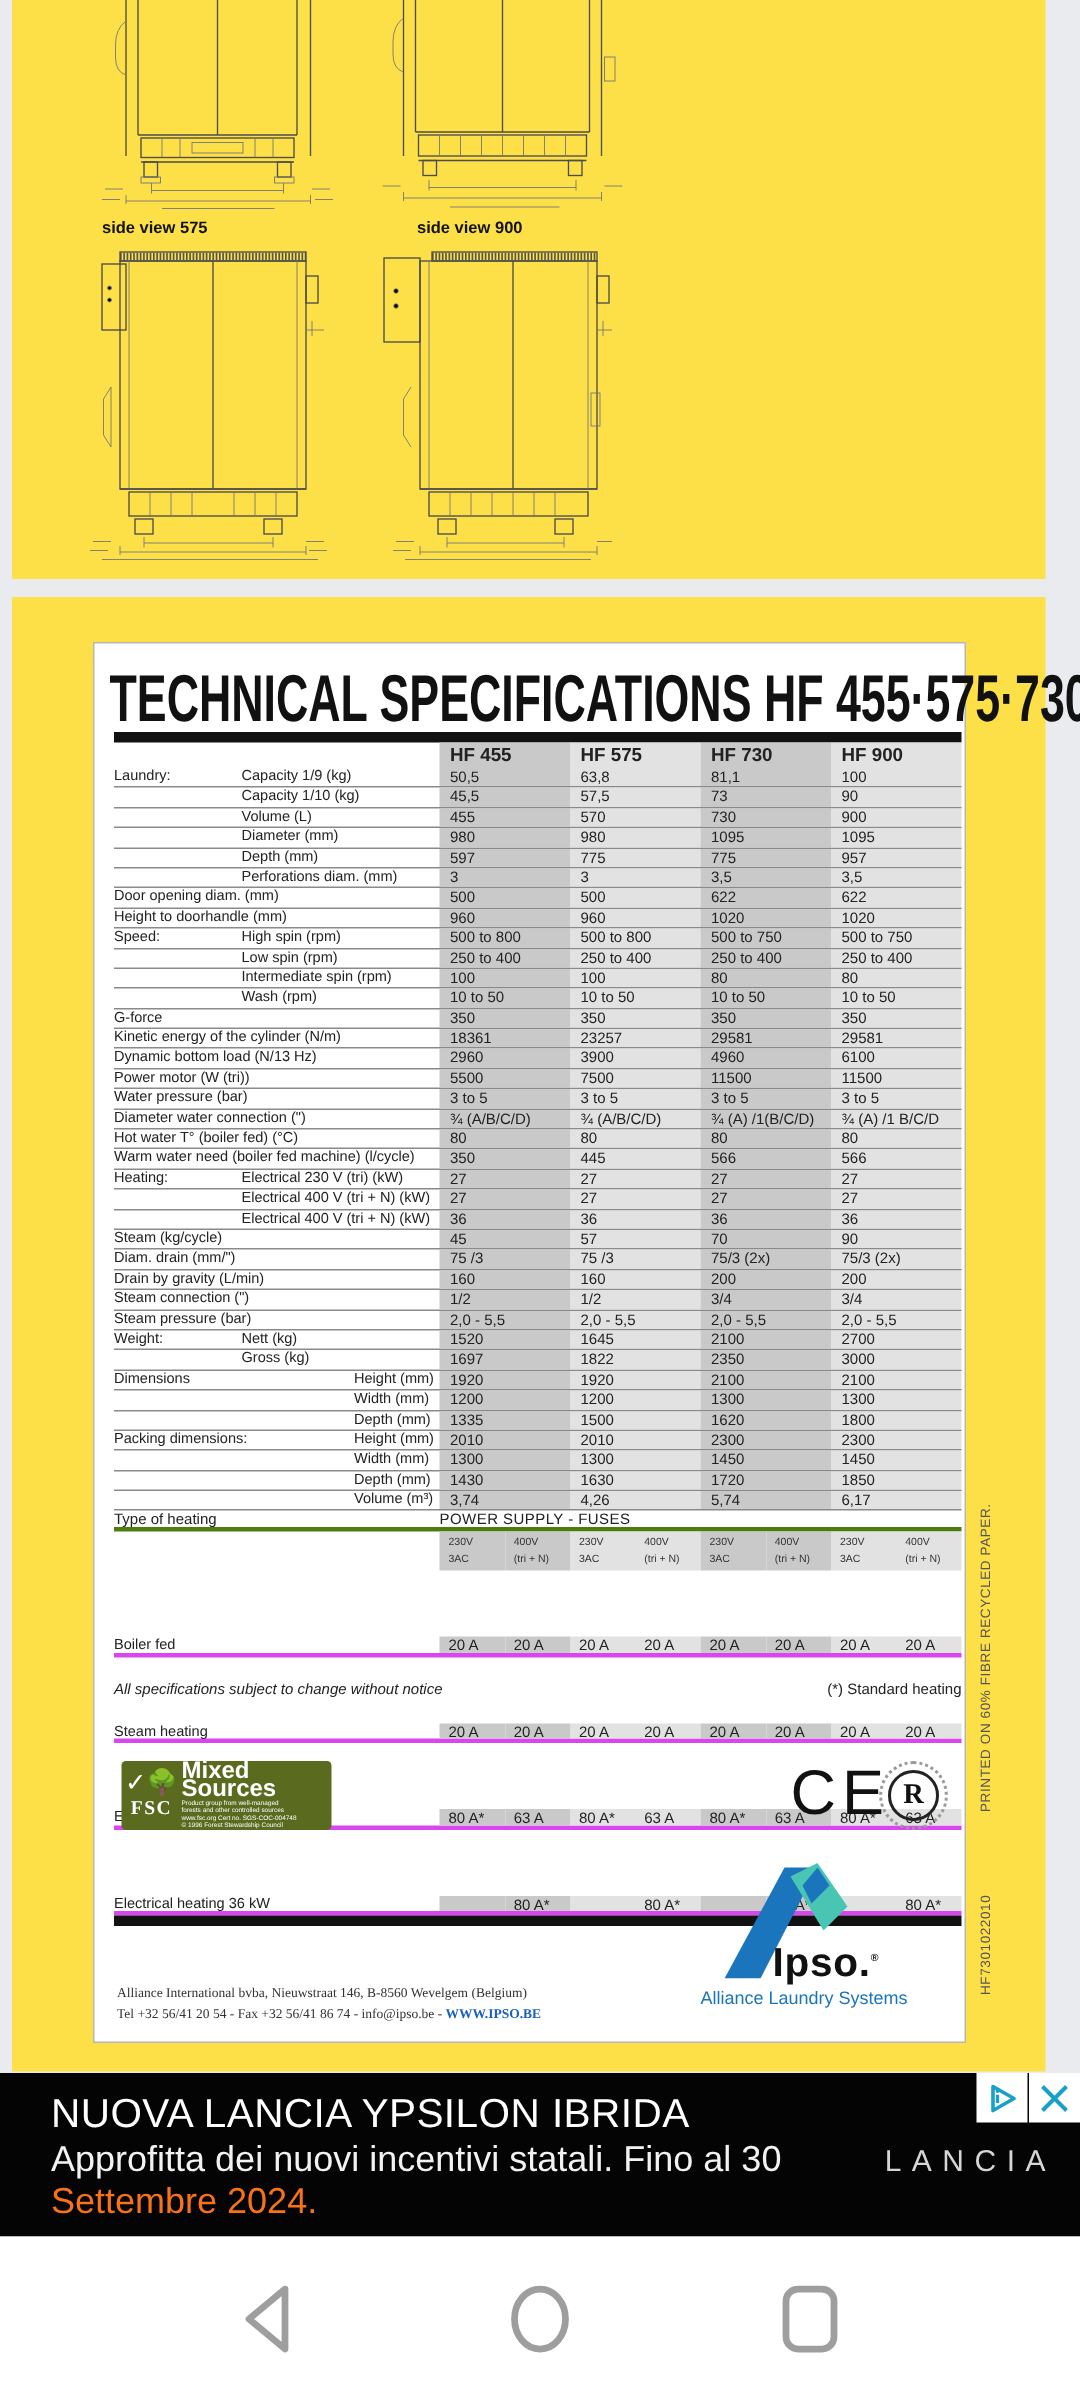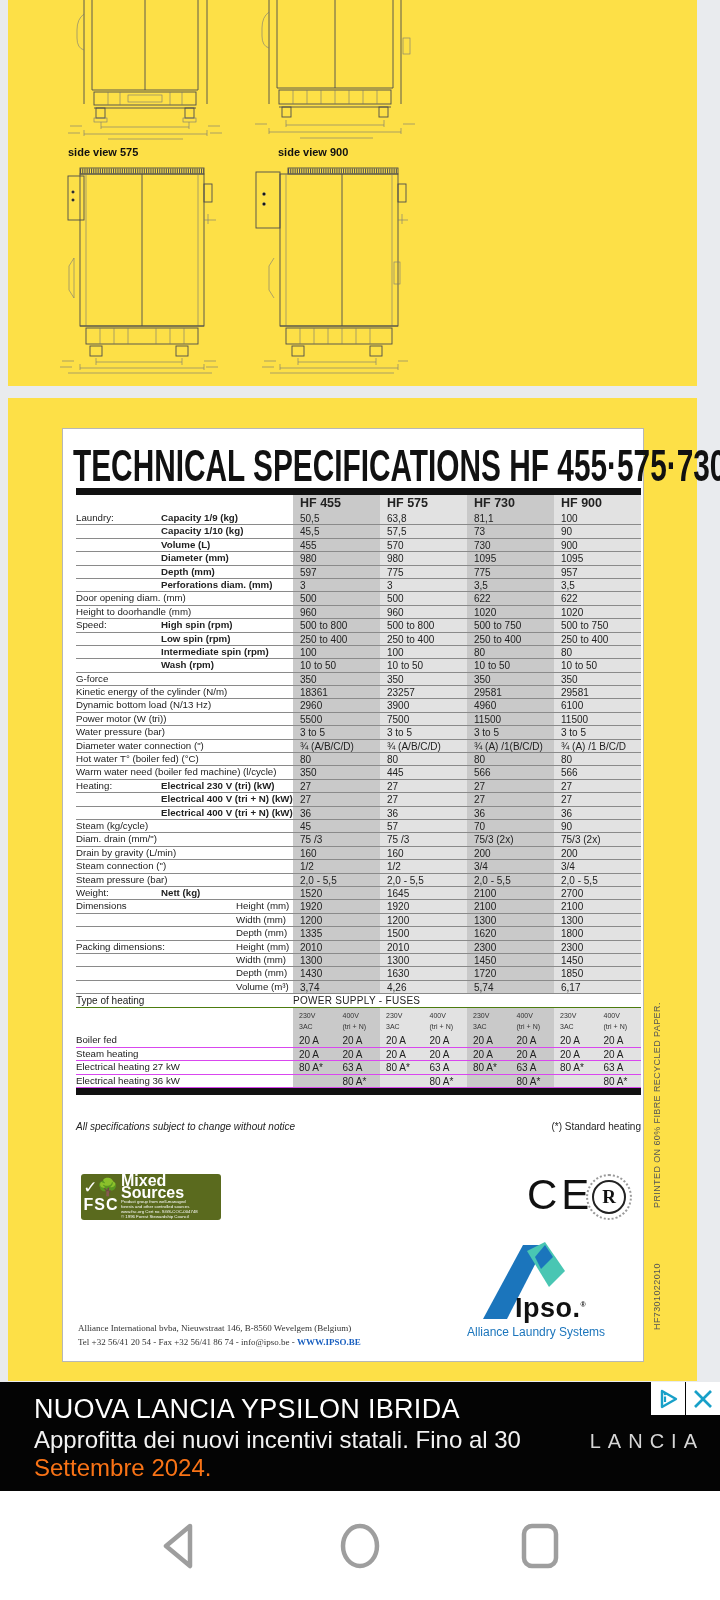--- a/index.html
+++ b/index.html
@@ -20,45 +20,45 @@
   .doc-title{position:absolute;left:10px;top:12px;margin:0;font-size:42px;font-weight:bold;color:#111;
              letter-spacing:0px;transform:scale(0.71,1.05);transform-origin:left top;white-space:nowrap;}
   .spec-table{position:absolute;left:13px;top:59px;width:565px;font-size:10px;color:#222;}
   .tbar{height:7px;background:#111;}
   .thead{display:flex;height:17px;font-weight:bold;font-size:12.5px;}
   .thead .lab{width:217px;}
   .trow{display:flex;height:13.4px;box-sizing:border-box;border-bottom:1px solid #8a8a8a;line-height:12.5px;}
   .trow .lab{width:217px;position:relative;font-size:9.7px;}
   .lab .g{position:absolute;left:0;top:0;white-space:nowrap;}
   .lab .l0{position:absolute;left:0;top:0;white-space:nowrap;}
-  .lab .l1{position:absolute;left:85px;top:0;white-space:nowrap;font-weight:bold;}
+  .lab .l1{position:absolute;left:85px;top:0;white-space:nowrap;}
   .lab .l2{position:absolute;left:160px;top:0;white-space:nowrap;}
   .cell{width:87px;box-sizing:border-box;padding-left:7px;white-space:nowrap;overflow:hidden;line-height:13px;}
   .thead .cell{line-height:17px;}
   .c0,.c2{background:#c9c9c9;}
   .c1,.c3{background:#e2e2e2;}
-  .secrow{display:flex;height:14px;box-sizing:border-box;border-bottom:1px solid #4d7c0f;line-height:13px;}
+  .secrow{display:flex;height:14px;box-sizing:border-box;border-bottom:3px solid #4d7c0f;line-height:13px;}
   .secrow .lab{width:217px;}
   .secrow .val{font-size:10px;letter-spacing:0.3px;}
   .subrow{display:flex;height:26px;font-size:7px;color:#333;}
   .subrow .lab{width:217px;}
   .pcell{width:43.5px;box-sizing:border-box;padding-left:6px;line-height:13px;white-space:nowrap;}
   .pc-top{padding-top:2px;height:11px;line-height:11px;}
   .pc-bot{height:11px;line-height:11px;}
-  .prow{display:flex;height:13.5px;box-sizing:border-box;border-bottom:1px solid #d946ef;line-height:12.5px;}
+  .prow{display:flex;height:13.5px;box-sizing:border-box;border-bottom:3px solid #d946ef;line-height:12.5px;margin-top:44px;}
   .prow .lab{width:217px;font-size:9.7px;}
   .footnote{position:absolute;left:13px;top:692px;width:565px;font-size:10px;color:#222;}
   .footnote .fl{font-style:italic;float:left;text-align:right;}
   .footnote .fr{float:right;}
   
   .fsc{position:absolute;left:18px;top:745px;width:140px;height:46px;background:#5a6a1e;border-radius:3px;
        color:#fff;display:flex;align-items:center;}
   .fsc-logo{width:40px;text-align:center;}
   .fsc-logo .tree{font-size:17px;line-height:16px;}
-  .fsc-logo .acr{font-family:Liberation Sans, sans-serif;font-weight:bold;font-size:16px;letter-spacing:1px;}
+  .fsc-logo .acr{font-family:Liberation Serif, serif;font-weight:bold;font-size:13px;letter-spacing:1px;}
   .fsc-text{flex:1;padding-right:4px;}
   .fsc-title{font-size:16px;font-weight:bold;line-height:12px;}
   .fsc-small{font-size:4.3px;line-height:5px;}
   
   .ce{position:absolute;left:464px;top:742px;font-size:42px;font-weight:500;color:#111;letter-spacing:4px;}
   .rmark{position:absolute;left:523px;top:745px;width:42px;height:42px;border:2px dotted #9a9a9a;border-radius:50%;
          display:flex;align-items:center;justify-content:center;}
   .rmark .inner{width:30px;height:30px;border:2px solid #222;border-radius:50%;display:flex;align-items:center;justify-content:center;
          font-family:"Liberation Serif",serif;font-weight:bold;font-size:19px;color:#111;}
   
@@ -514,20 +514,29 @@
                 <div class="g">Weight:</div>
                 <div class="l1">Nett (kg)</div>
               </div>
               <div class="cell c0">1520</div>
               <div class="cell c1">1645</div>
               <div class="cell c2">2100</div>
               <div class="cell c3">2700</div>
             </div>
             <div class="trow">
               <div class="lab">
+                <div class="l1">Gross (kg)</div>
+              </div>
+              <div class="cell c0">1697</div>
+              <div class="cell c1">1822</div>
+              <div class="cell c2">2350</div>
+              <div class="cell c3">3000</div>
+            </div>
+            <div class="trow">
+              <div class="lab">
                 <div class="g">Dimensions</div>
                 <div class="l2">Height (mm)</div>
               </div>
               <div class="cell c0">1920</div>
               <div class="cell c1">1920</div>
               <div class="cell c2">2100</div>
               <div class="cell c3">2100</div>
             </div>
             <div class="trow">
               <div class="lab">

